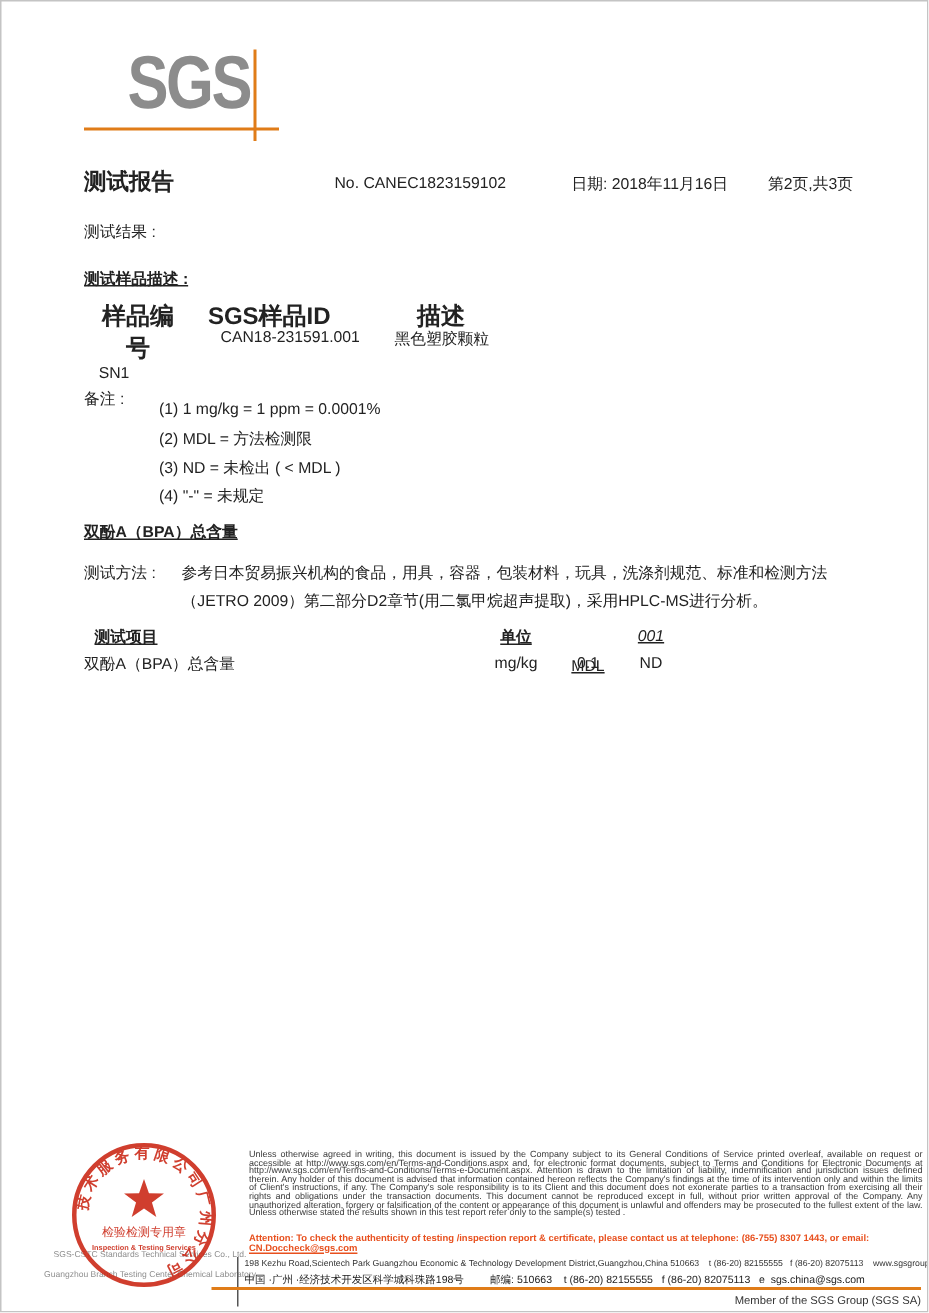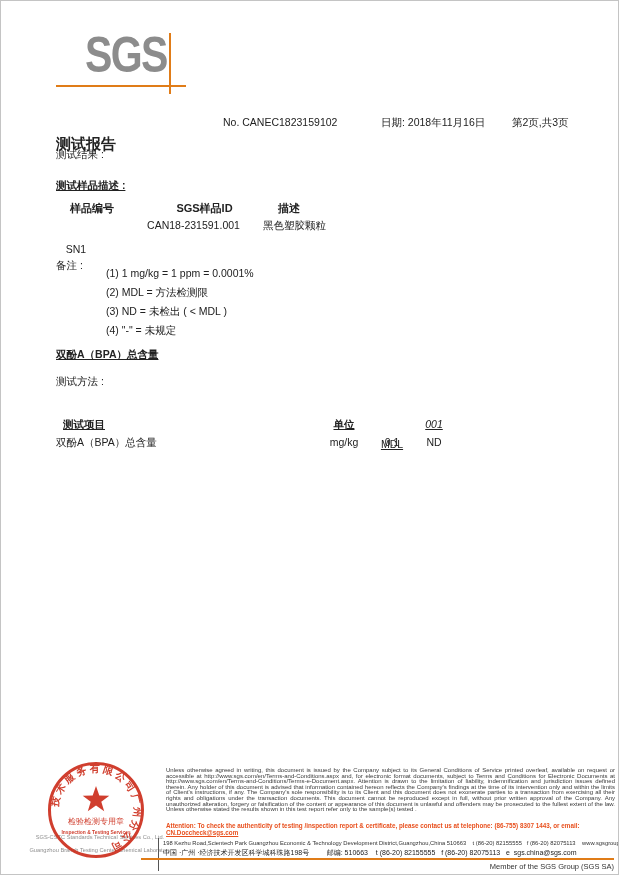--- a/index.html
+++ b/index.html
@@ -17,21 +17,21 @@
   .logo-text{
     font-size:50px;font-weight:bold;color:#8c8c8c;line-height:1;
     transform:scale(0.82,1);transform-origin:left top;letter-spacing:-2px;
   }
   .hline{background:#e07c18;height:2px;}
   .vline-orange{background:#e07c18;width:2px;}
   .doc-title{font-size:15px;font-weight:bold;color:#222;}
   .meta{font-size:10.5px;color:#222;}
   .body-txt{font-size:10.5px;color:#222;}
   .sec-head{font-size:10.5px;font-weight:bold;text-decoration:underline;color:#222;}
-  .tbl-head{font-size:11px;font-weight:bold;color:#222;}
+  .tbl-head{font-size:16px;font-weight:bold;color:#222;}
   .tbl-head-u{font-size:10.5px;font-weight:bold;text-decoration:underline;color:#222;}
   .tbl-head-u-reg{font-size:10.5px;text-decoration:underline;color:#222;}
   .tbl-head-u-ital{font-size:10.5px;font-style:italic;text-decoration:underline;color:#222;}
   .cell-c{text-align:center;}
   .method{font-size:10.5px;line-height:19px;color:#222;width:450px;}
   .legal{
     font-size:6px;line-height:5.6px;color:#3a3a3a;
     text-align:justify;width:449px;letter-spacing:0;
   }
   .attention{
@@ -49,45 +49,46 @@
 </style>
 </head>
 <body>
 
 <div class="page">
 
   <div class="abs logo-text" style="left:84px;top:29px;">SGS</div>
   <div class="abs hline" style="left:55px;top:84px;width:130px;"></div>
   <div class="abs vline-orange" style="left:168px;top:32px;height:61px;"></div>
 
-  <div class="abs doc-title" style="left:55px;top:111px;margin-top:23px;">测试报告</div>
+  <div class="abs doc-title" style="left:55px;top:111px;">测试报告</div>
   <div class="abs meta" style="left:222px;top:115px;">No. CANEC1823159102</div>
   <div class="abs meta" style="left:380px;top:115px;">日期: 2018年11月16日</div>
   <div class="abs meta" style="left:511px;top:115px;">第2页,共3页</div>
 
   <div class="abs body-txt" style="left:55px;top:147px;">测试结果 :</div>
 
   <div class="abs sec-head" style="left:55px;top:178px;">测试样品描述 :</div>
 
   <div class="abs tbl-head cell-c" style="left:60px;top:200px;width:62px;">样品编号</div>
-  <div class="abs tbl-head cell-c" style="left:146px;top:200px;width:115px;">SGS样品ID</div>
+  <div class="abs tbl-head cell-c" style="left:121px;top:200px;width:115px;">SGS样品ID</div>
   <div class="abs tbl-head" style="left:277px;top:200px;">描述</div>
 
   <div class="abs body-txt cell-c" style="left:44px;top:218px;width:62px;margin-top:24px;">SN1</div>
   <div class="abs body-txt cell-c" style="left:135px;top:218px;width:115px;">CAN18-231591.001</div>
   <div class="abs body-txt" style="left:262px;top:218px;">黑色塑胶颗粒</div>
 
   <div class="abs body-txt" style="left:55px;top:258px;">备注 :</div>
   <div class="abs body-txt" style="left:105px;top:266px;">(1) 1 mg/kg = 1 ppm = 0.0001%</div>
   <div class="abs body-txt" style="left:105px;top:285px;">(2) MDL = 方法检测限</div>
   <div class="abs body-txt" style="left:105px;top:304px;">(3) ND = 未检出 ( &lt; MDL )</div>
   <div class="abs body-txt" style="left:105px;top:323px;">(4) "-" = 未规定</div>
 
   <div class="abs sec-head" style="left:55px;top:347px;">双酚A（BPA）总含量</div>
   <div class="abs body-txt" style="left:55px;top:374px;">测试方法 :</div>
+  <div class="abs method" style="left:120px;top:372px;">参考日本贸易振兴机构的食品，用具，容器，包装材料，玩具，洗涤剂规范、标准和检测方法（JETRO 2009）第二部分D2章节(用二氯甲烷超声提取)，采用HPLC-MS进行分析。</div>
 
   <div class="abs tbl-head-u" style="left:62px;top:417px;">测试项目</div>
   <div class="abs tbl-head-u cell-c" style="left:322px;top:417px;width:42px;">单位</div>
   <div class="abs tbl-head-u-reg cell-c" style="left:370px;top:437px;width:42px;">MDL</div>
   <div class="abs tbl-head-u-ital cell-c" style="left:412px;top:417px;width:42px;text-align:center;">001</div>
 
   <div class="abs body-txt" style="left:55px;top:435px;">双酚A（BPA）总含量</div>
   <div class="abs body-txt cell-c" style="left:322px;top:435px;width:42px;">mg/kg</div>
   <div class="abs body-txt cell-c" style="left:370px;top:435px;width:42px;">0.1</div>
   <div class="abs body-txt cell-c" style="left:412px;top:435px;width:42px;">ND</div>

